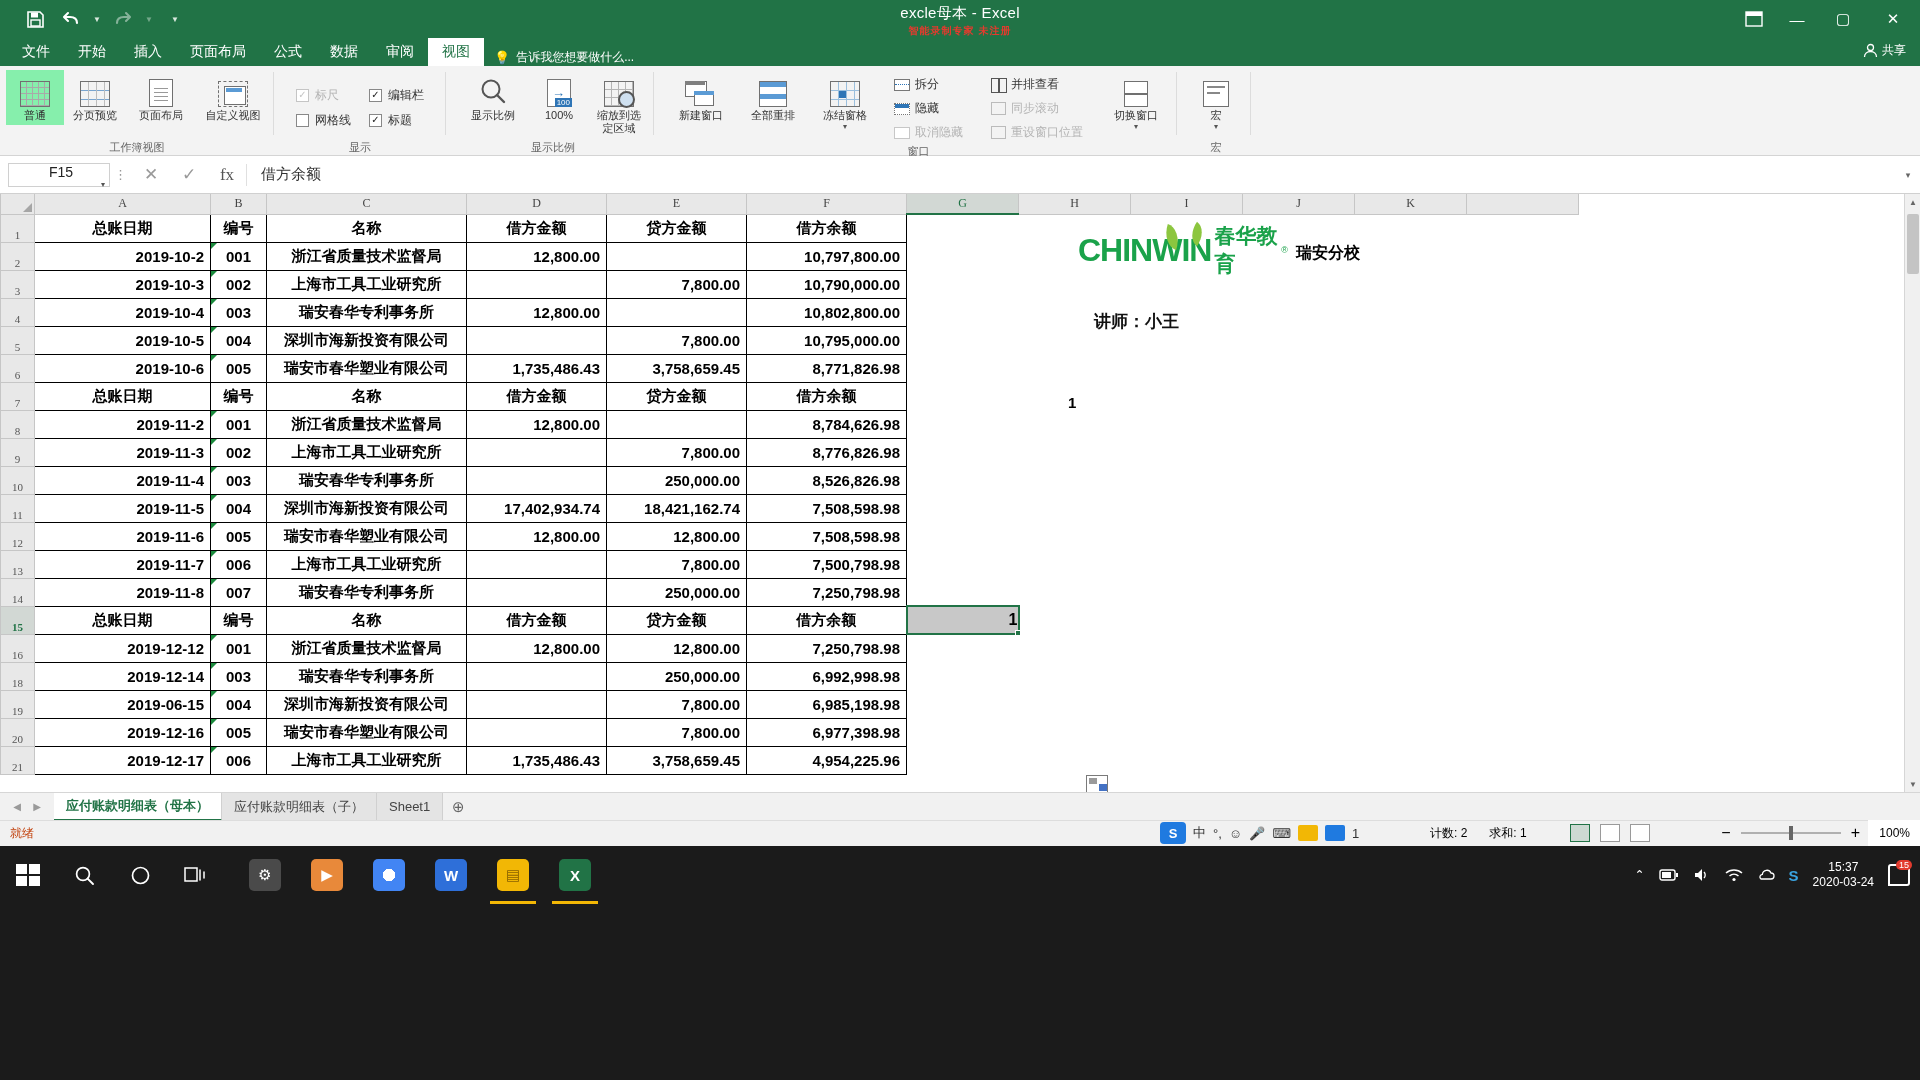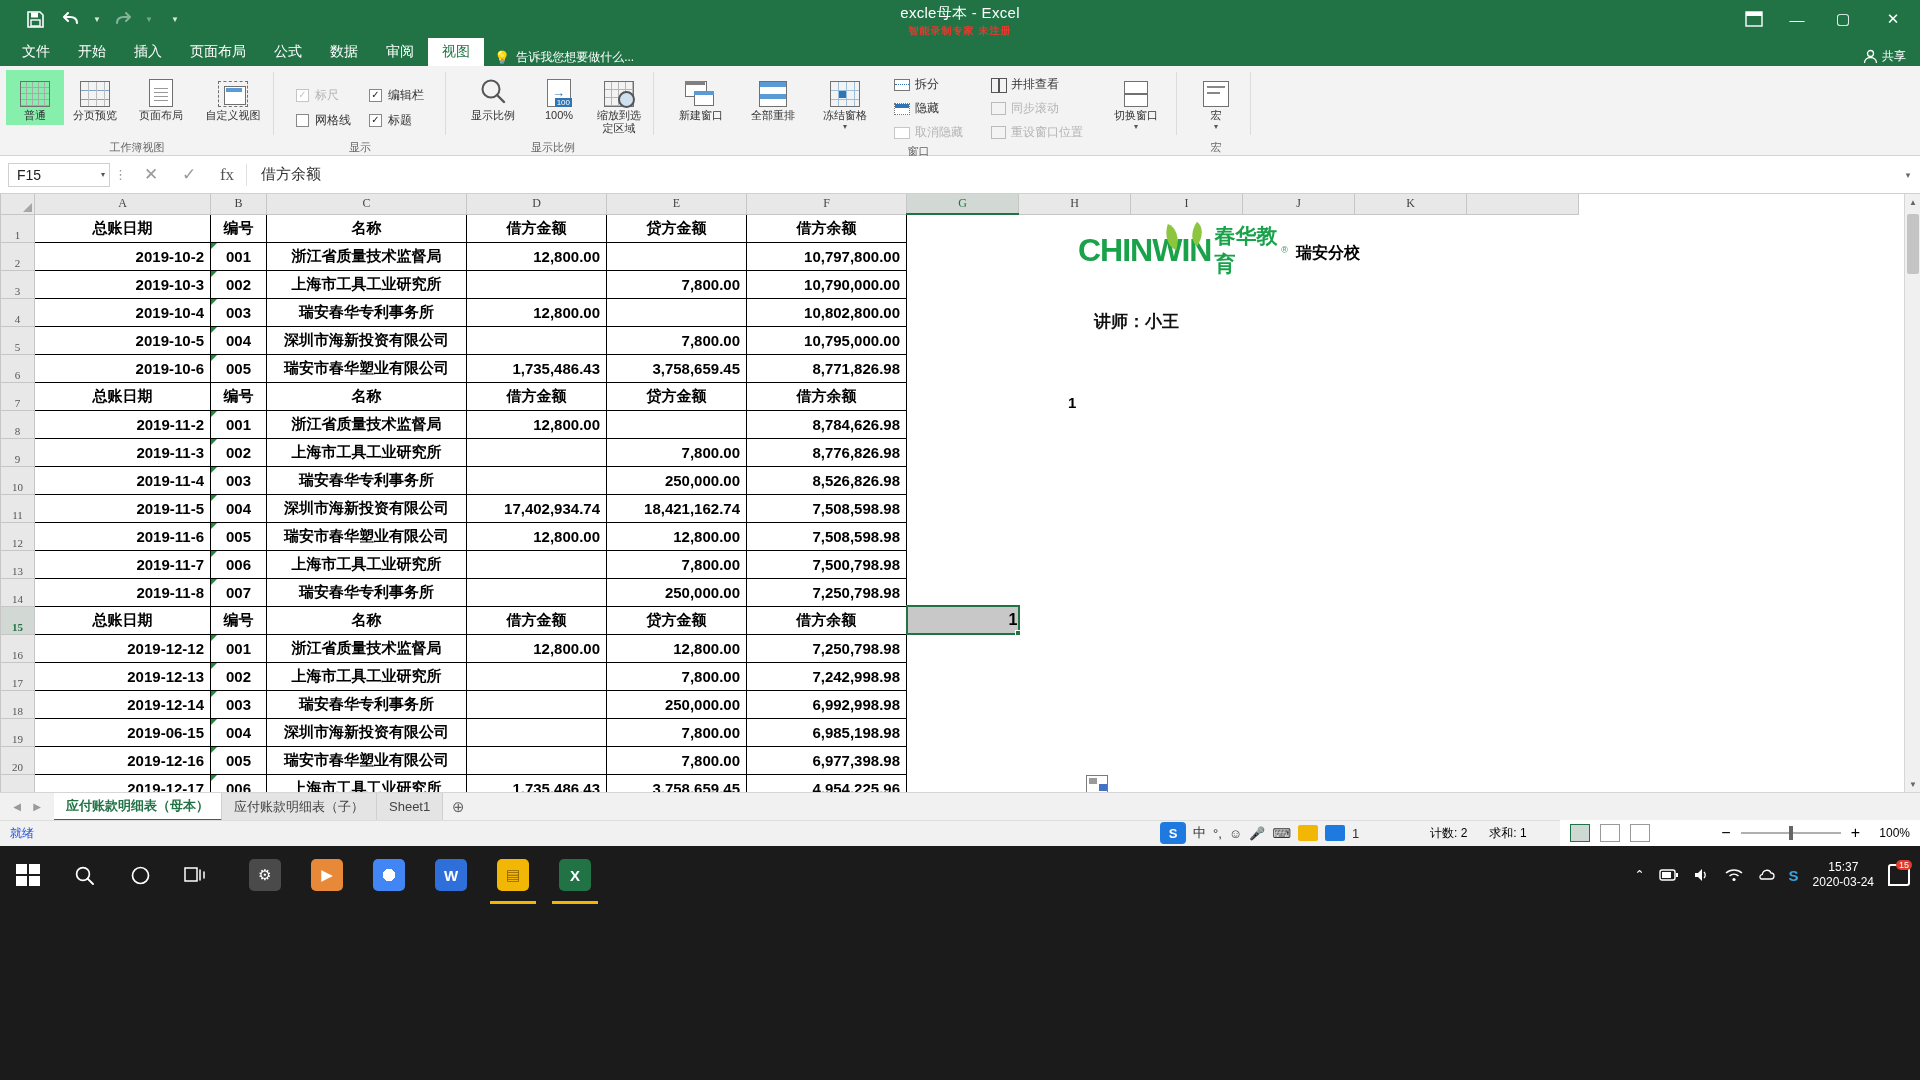--- a/index.html
+++ b/index.html
@@ -38,21 +38,21 @@
     background:#217346; display:flex; align-items:flex-end; padding-left:8px;
   }
   .tab {
     height:28px; padding:0 14px; color:#fff; font-size:14px;
     display:flex; align-items:center; white-space:nowrap;
   }
   .tab.active { background:#fff; color:#217346; font-weight:normal; }
   .tellme { display:flex; align-items:center; gap:6px; color:#fff; font-size:12px; margin-left:10px; }
   .bulb { color:#ffd966; font-size:13px; }
   .share {
-    position:absolute; right:14px; top:42px; height:28px; display:flex;
+    position:absolute; right:14px; top:36px; height:28px; display:flex;
     align-items:center; gap:4px; color:#fff; font-size:12px;
   }
 
   
   .ribbon {
     position:absolute; left:0; top:66px; width:1920px; height:90px;
     background:#f3f3f3; border-bottom:1px solid #d4d4d4;
     display:flex; align-items:stretch;
   }
   .rgroup { display:flex; flex-direction:column; position:relative; padding:2px 6px 0 6px;}
@@ -132,21 +132,21 @@
   .g-macro:before{content:"";position:absolute;left:3px;top:4px;right:3px;height:2px;background:#888;}
   .g-macro:after{content:"";position:absolute;left:3px;top:10px;right:8px;height:2px;background:#888;}
 
   
   .fbar {
     position:absolute; left:0; top:156px; width:1920px; height:38px;
     background:#fff; border-bottom:1px solid #d0d0d0; display:flex; align-items:center;
   }
   .namebox {
     width:102px; height:24px; margin-left:8px; border:1px solid #d0d0d0; background:#fff;
-    display:flex; align-items:center; padding:0 4px 0 8px; font-size:14px; color:#222;
+    display:flex; align-items:center; padding:0 4px 0 8px; font-size:14px; color:#222;flex-direction:column;
   }
   .namebox .nb-caret { margin-left:auto; font-size:8px; color:#555;}
   .fdots { width:22px; text-align:center; color:#999; font-size:13px; letter-spacing:1px;}
   .fbtns { display:flex; align-items:center; gap:0; }
   .fbtn { width:38px; height:26px; display:flex; align-items:center; justify-content:center;
           color:#9a9a9a; font-size:17px;}
   .fbtn.fx { font-family:"Liberation Serif", serif; font-size:17px; color:#555;}
   .fsep { width:1px; height:22px; background:#e0e0e0;}
   .finput { flex:1; padding-left:14px; font-size:15px; color:#333;}
   .fdrop { width:24px; height:38px; display:flex; align-items:center; justify-content:center; color:#666; font-size:9px;}
@@ -240,23 +240,23 @@
   .navarrows span { width:18px; text-align:center;}
   .stab {
     height:28px; padding:0 12px; display:flex; align-items:center;
     font-size:13px; color:#444; background:#e4e4e4; border-right:1px solid #d0d0d0;
   }
   .stab.active { background:#fff; color:#217346; font-weight:bold; border-bottom:2px solid #217346;}
   .addsheet { width:30px; height:28px; display:flex; align-items:center; justify-content:center; color:#666; font-size:15px;}
 
   
   .statusbar {
-    position:absolute; left:0; top:820px; width:1560px; height:26px;
+    position:absolute; left:0; top:820px; width:1868px; height:26px;
     background:#f1f1f1; border-top:1px solid #ddd; display:flex; align-items:center;
-    font-size:12px; color:#1d4ed8;
+    font-size:12px; color:#c2410c;
   }
   .st-left { padding-left:10px; }
   .ime {
     position:absolute; left:1160px; top:820px; height:26px; display:flex; align-items:center; gap:7px;
   }
   .ime-logo { width:26px;height:22px;background:#1f7ae0;border-radius:4px;color:#fff;font-size:13px;
               display:flex;align-items:center;justify-content:center;font-weight:bold;}
   .ime-item { font-size:13px; color:#333; }
   .ime-box { width:20px;height:16px;background:#f2b705;border-radius:2px;}
   .ime-box2 { width:20px;height:16px;background:#1f7ae0;border-radius:2px;}
@@ -809,35 +809,20 @@
             <td class="cell r">12,800.00</td>
             <td class="cell r">7,250,798.98</td>
             <td class="outcell"></td>
             <td class="outcell"></td>
             <td class="outcell"></td>
             <td class="outcell"></td>
             <td class="outcell"></td>
             <td class="outcell"></td>
           </tr>
           <tr>
-            <td class="rowhdr">17</td>
-            <td class="cell r">2019-12-13</td>
-            <td class="cell c numnote">002</td>
-            <td class="cell c">上海市工具工业研究所</td>
-            <td class="cell r"></td>
-            <td class="cell r">7,800.00</td>
-            <td class="cell r">7,242,998.98</td>
-            <td class="outcell"></td>
-            <td class="outcell"></td>
-            <td class="outcell"></td>
-            <td class="outcell"></td>
-            <td class="outcell"></td>
-            <td class="outcell"></td>
-          </tr>
-          <tr>
             <td class="rowhdr">18</td>
             <td class="cell r">2019-12-14</td>
             <td class="cell c numnote">003</td>
             <td class="cell c">瑞安春华专利事务所</td>
             <td class="cell r"></td>
             <td class="cell r">250,000.00</td>
             <td class="cell r">6,992,998.98</td>
             <td class="outcell"></td>
             <td class="outcell"></td>
             <td class="outcell"></td>

